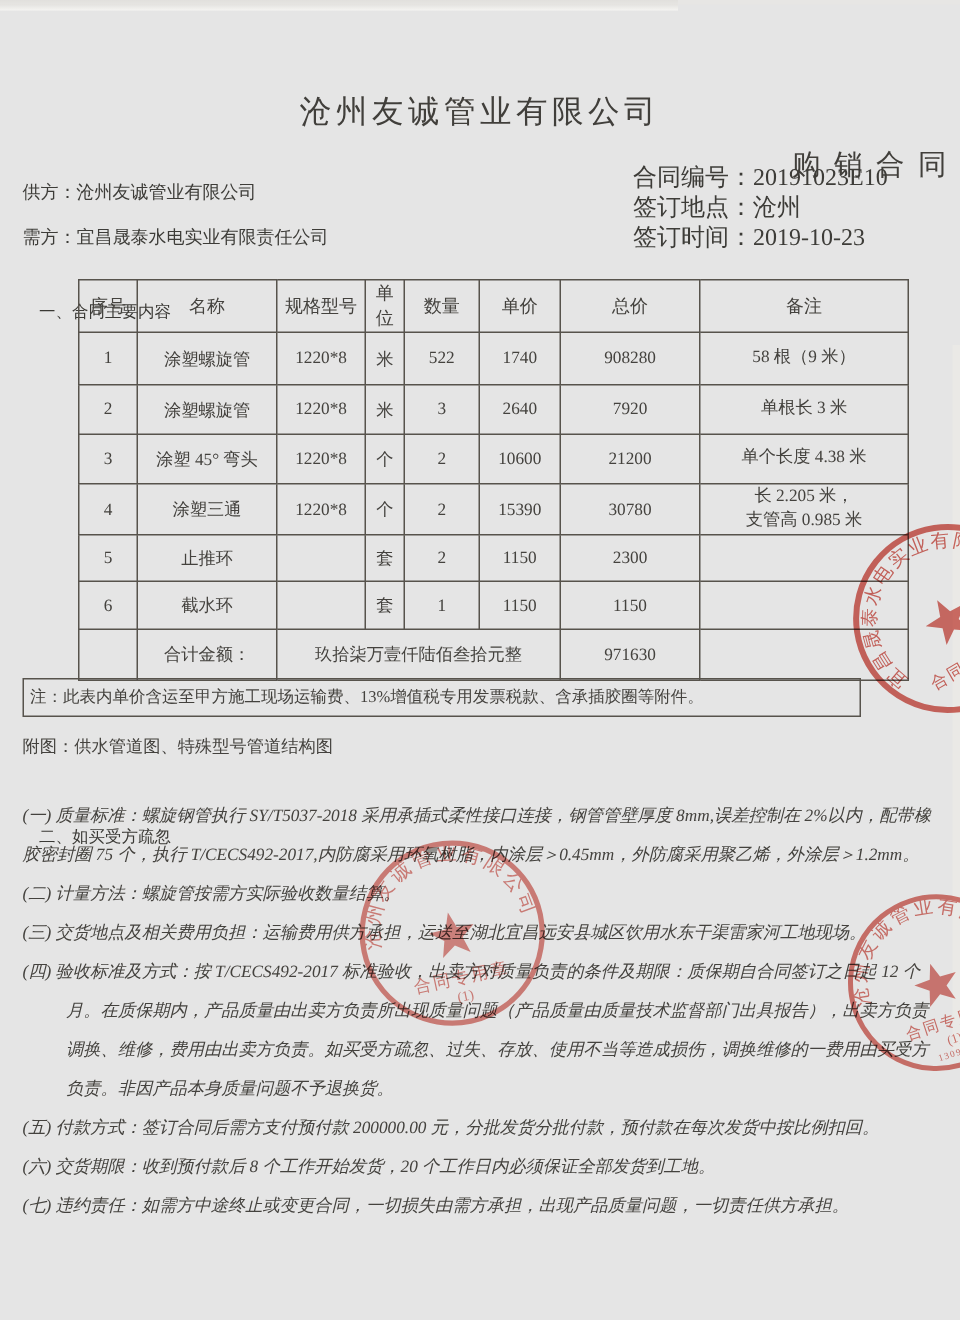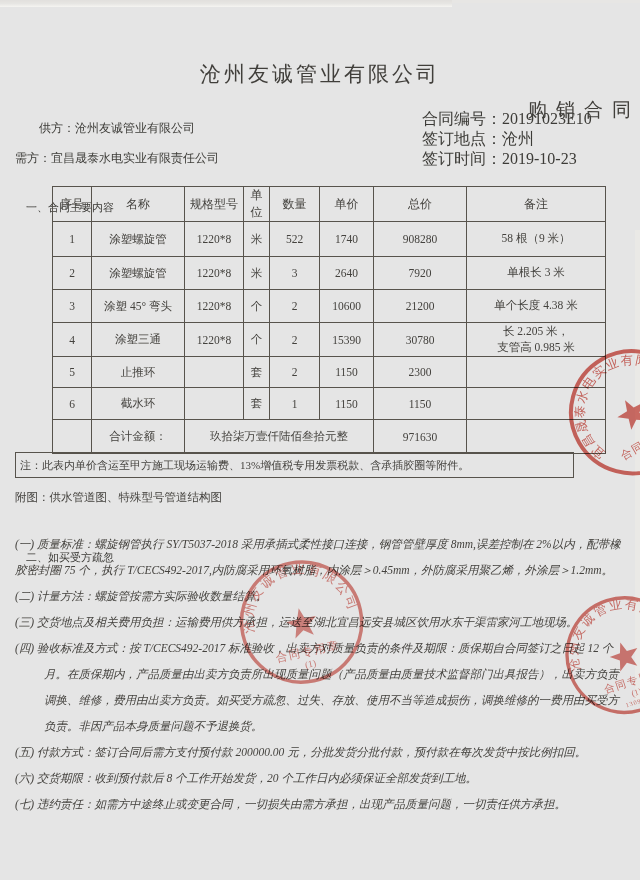--- a/index.html
+++ b/index.html
@@ -19,21 +19,21 @@
   .scan-edge-top{position:absolute;top:0;left:0;width:452px;height:7px;
     background:linear-gradient(#d6d5d2,#f7f6f3);opacity:.9;}
   .scan-edge-top2{position:absolute;top:0;left:0;width:100%;height:3px;background:#e7e6e3;opacity:.6;}
   .scan-edge-right{position:absolute;top:230px;right:0;width:5px;height:470px;background:#edebe7;opacity:.7;}
 
   .doc-title{position:absolute;top:60px;left:0;width:100%;text-align:center;
     font-size:21px;letter-spacing:3px;color:#413f3b;}
   .doc-subtitle{position:absolute;top:97px;left:0;width:100%;text-align:right;
     font-size:19px;letter-spacing:9px;color:#413f3b;}
 
-  .meta-left{position:absolute;left:15px;top:121px;font-size:12px;text-align:center;}
+  .meta-left{position:absolute;left:15px;top:121px;font-size:12px;}
   .meta-left .row{height:30px;line-height:14px;}
   .meta-right{position:absolute;left:422px;top:111px;font-size:16px;}
   .meta-right .row{height:20px;line-height:16px;}
 
   .sec-heading{position:absolute;left:26px;font-size:11px;color:#3a3935;margin-top:36px;}
   #heading1{top:164px;}
   #heading2{top:514px;}
 
   table.items{
     position:absolute;left:15px;top:186px;

